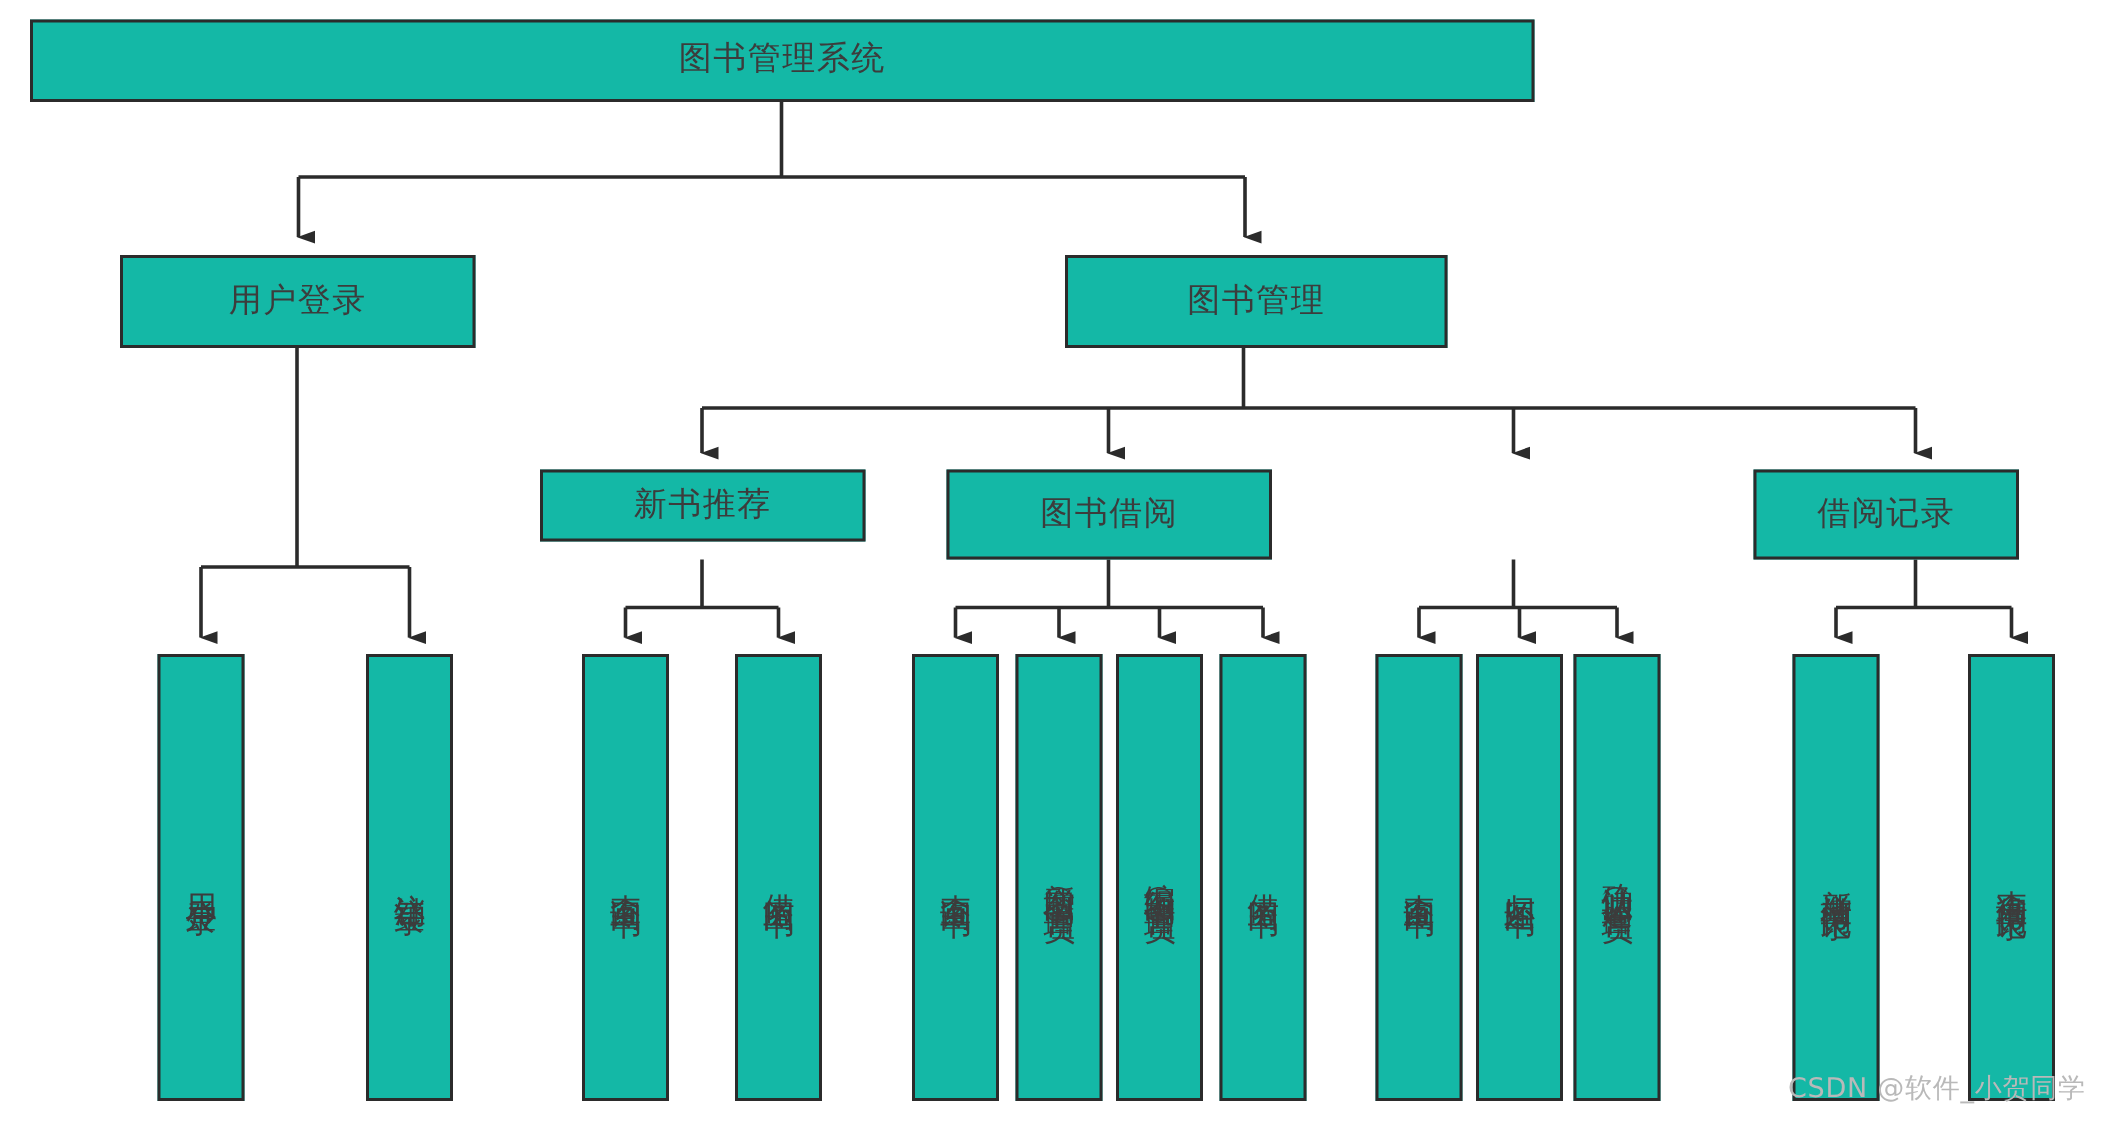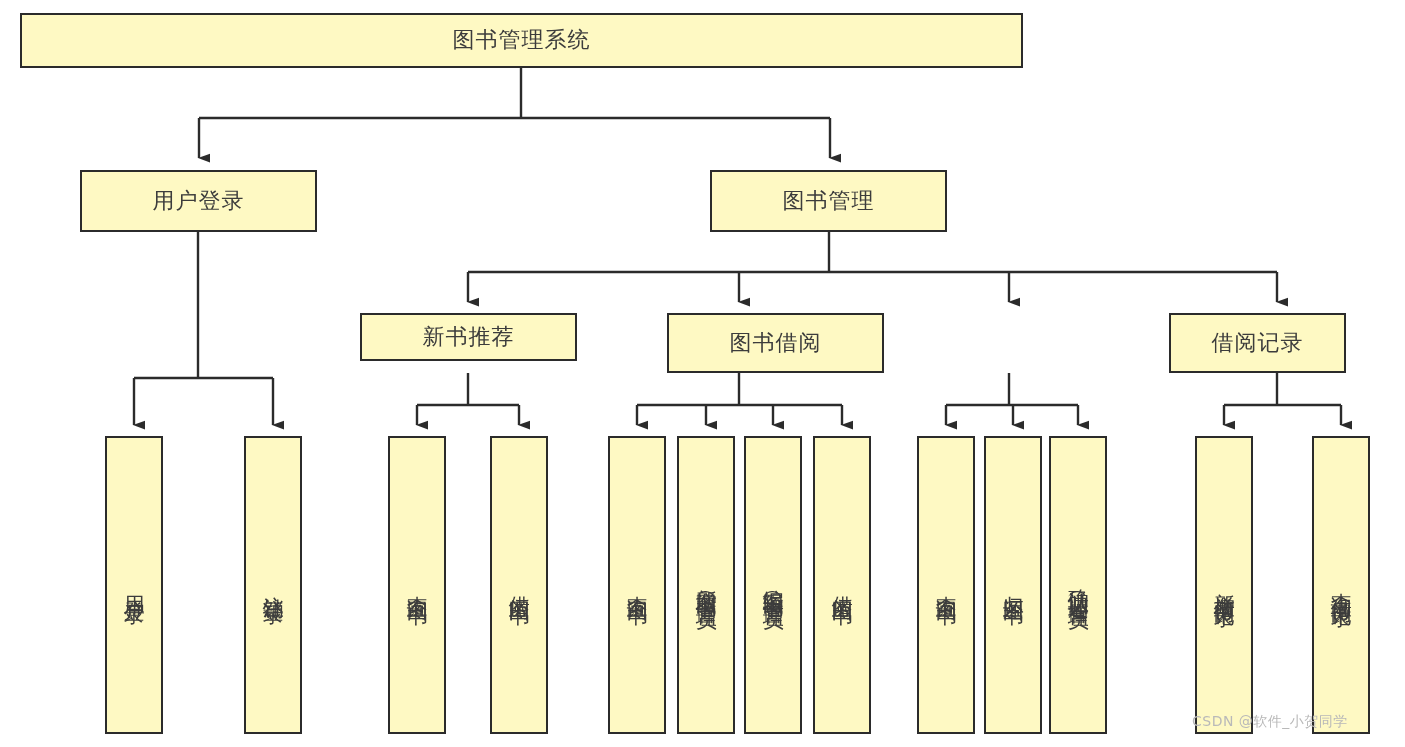--- a/index.html
+++ b/index.html
@@ -23,21 +23,21 @@
     top: 0;
     left: 0;
     width: 1405px;
     height: 747px;
     display: block;
   }
   .node-box {
     position: absolute;
     box-sizing: border-box;
     border: 2.5px solid #2b2b2b;
-    background: #fef9c3;
+    background: #14b8a6;
     display: flex;
     align-items: center;
     justify-content: center;
     color: #3c3c3c;
   }
   .node-box.horizontal {
     font-size: 22px;
     letter-spacing: 1px;
     line-height: 1.2;
   }
@@ -51,21 +51,21 @@
   }
   .node-box.vertical .vtext {
     writing-mode: vertical-rl;
     text-orientation: upright;
     white-space: nowrap;
     text-align: center;
   }
   .watermark {
     position: absolute;
     color: #b9b9b9;
-    font-size: 14px;
+    font-size: 18px;
     letter-spacing: 0.5px;
     white-space: nowrap;
     pointer-events: none;
   }
 </style>
 </head>
 <body>
 
 <div id="diagram-root">
 
@@ -132,29 +132,29 @@
   </svg>
 
   <div class="node-box horizontal" style="left:20px; top:13px; width:1003px; height:55px;">
     <span>图书管理系统</span>
   </div>
 
   <div class="node-box horizontal" style="left:80px; top:170px; width:237px; height:62px;">
     <span>用户登录</span>
   </div>
 
-  <div class="node-box horizontal" style="left:710px; top:170px; width:237px; height:62px;">
+  <div class="node-box horizontal" style="left:710px; top:170px; width:255px; height:62px;">
     <span>图书管理</span>
   </div>
 
   <div class="node-box horizontal" style="left:360px; top:313px; width:217px; height:48px;">
     <span>新书推荐</span>
   </div>
 
-  <div class="node-box horizontal" style="left:631px; top:313px; width:217px; height:60px;margin-left:36px;">
+  <div class="node-box horizontal" style="left:631px; top:313px; width:217px; height:60px;">
     <span>图书借阅</span>
   </div>
 
 
   <div class="node-box horizontal" style="left:1169px; top:313px; width:177px; height:60px;">
     <span>借阅记录</span>
   </div>
 
   <div class="node-box vertical" style="left:105px; top:436px; width:58px; height:298px;">
     <span class="vtext">用户登录</span>

